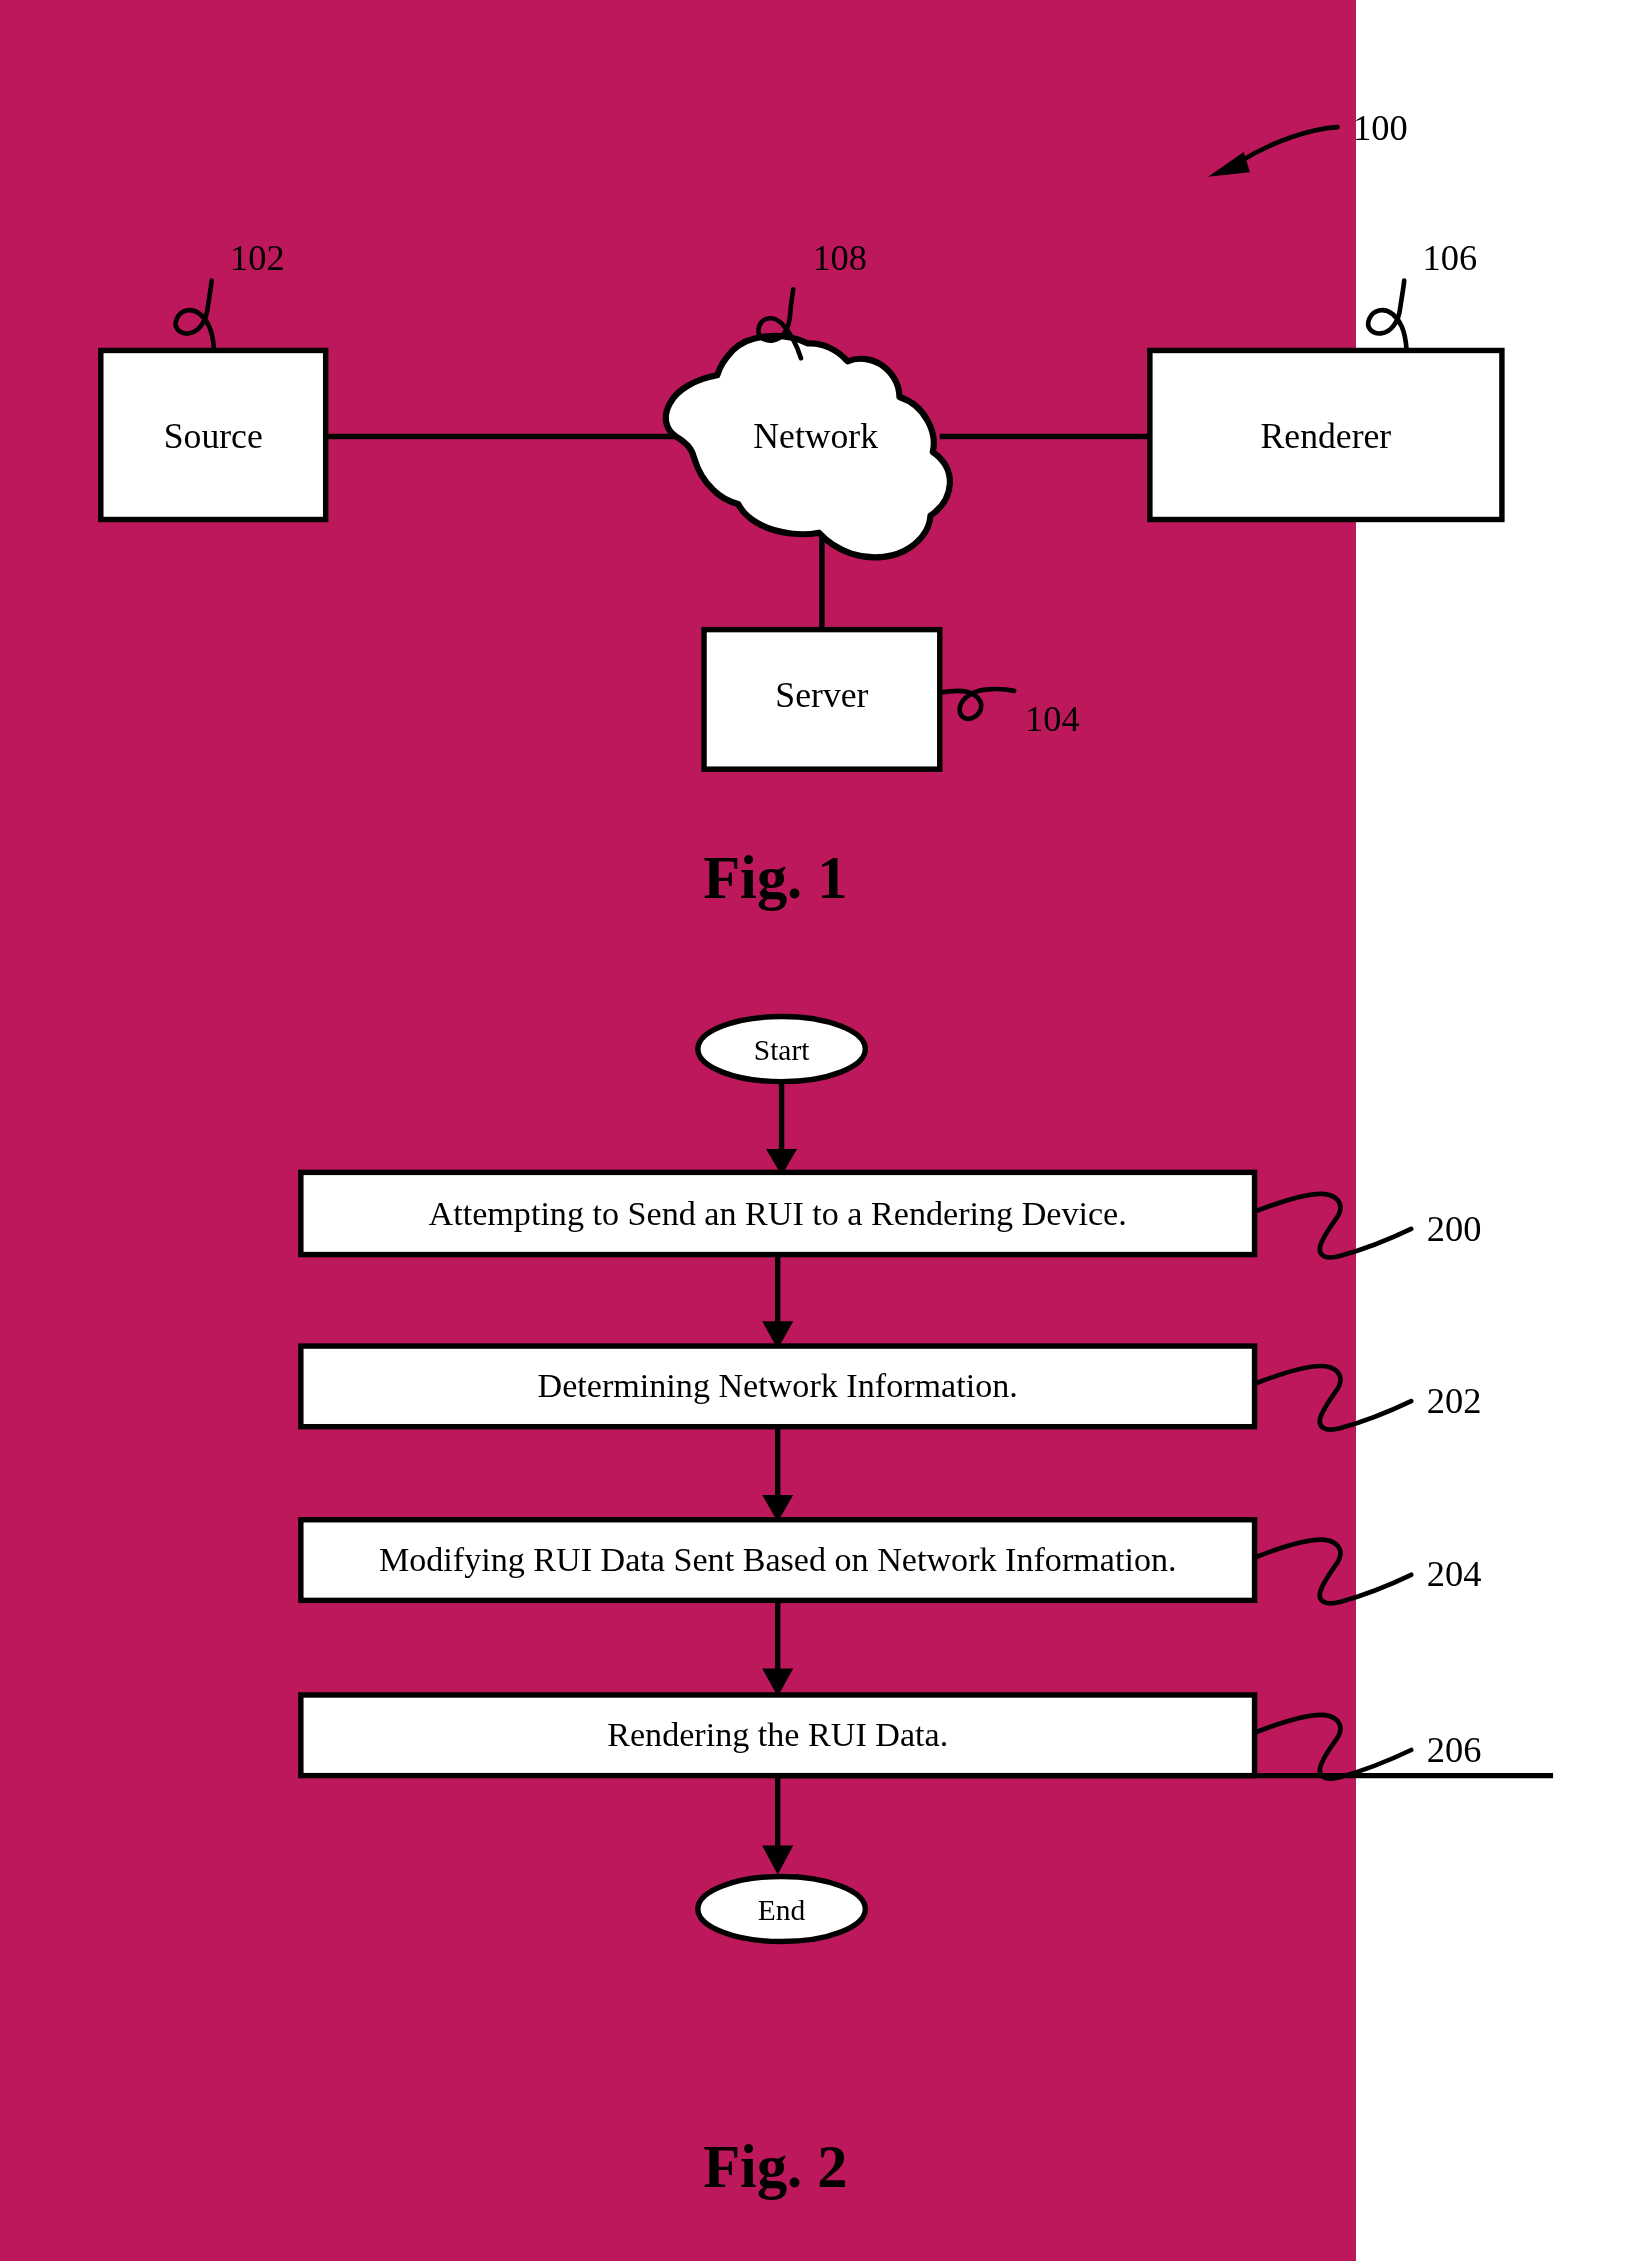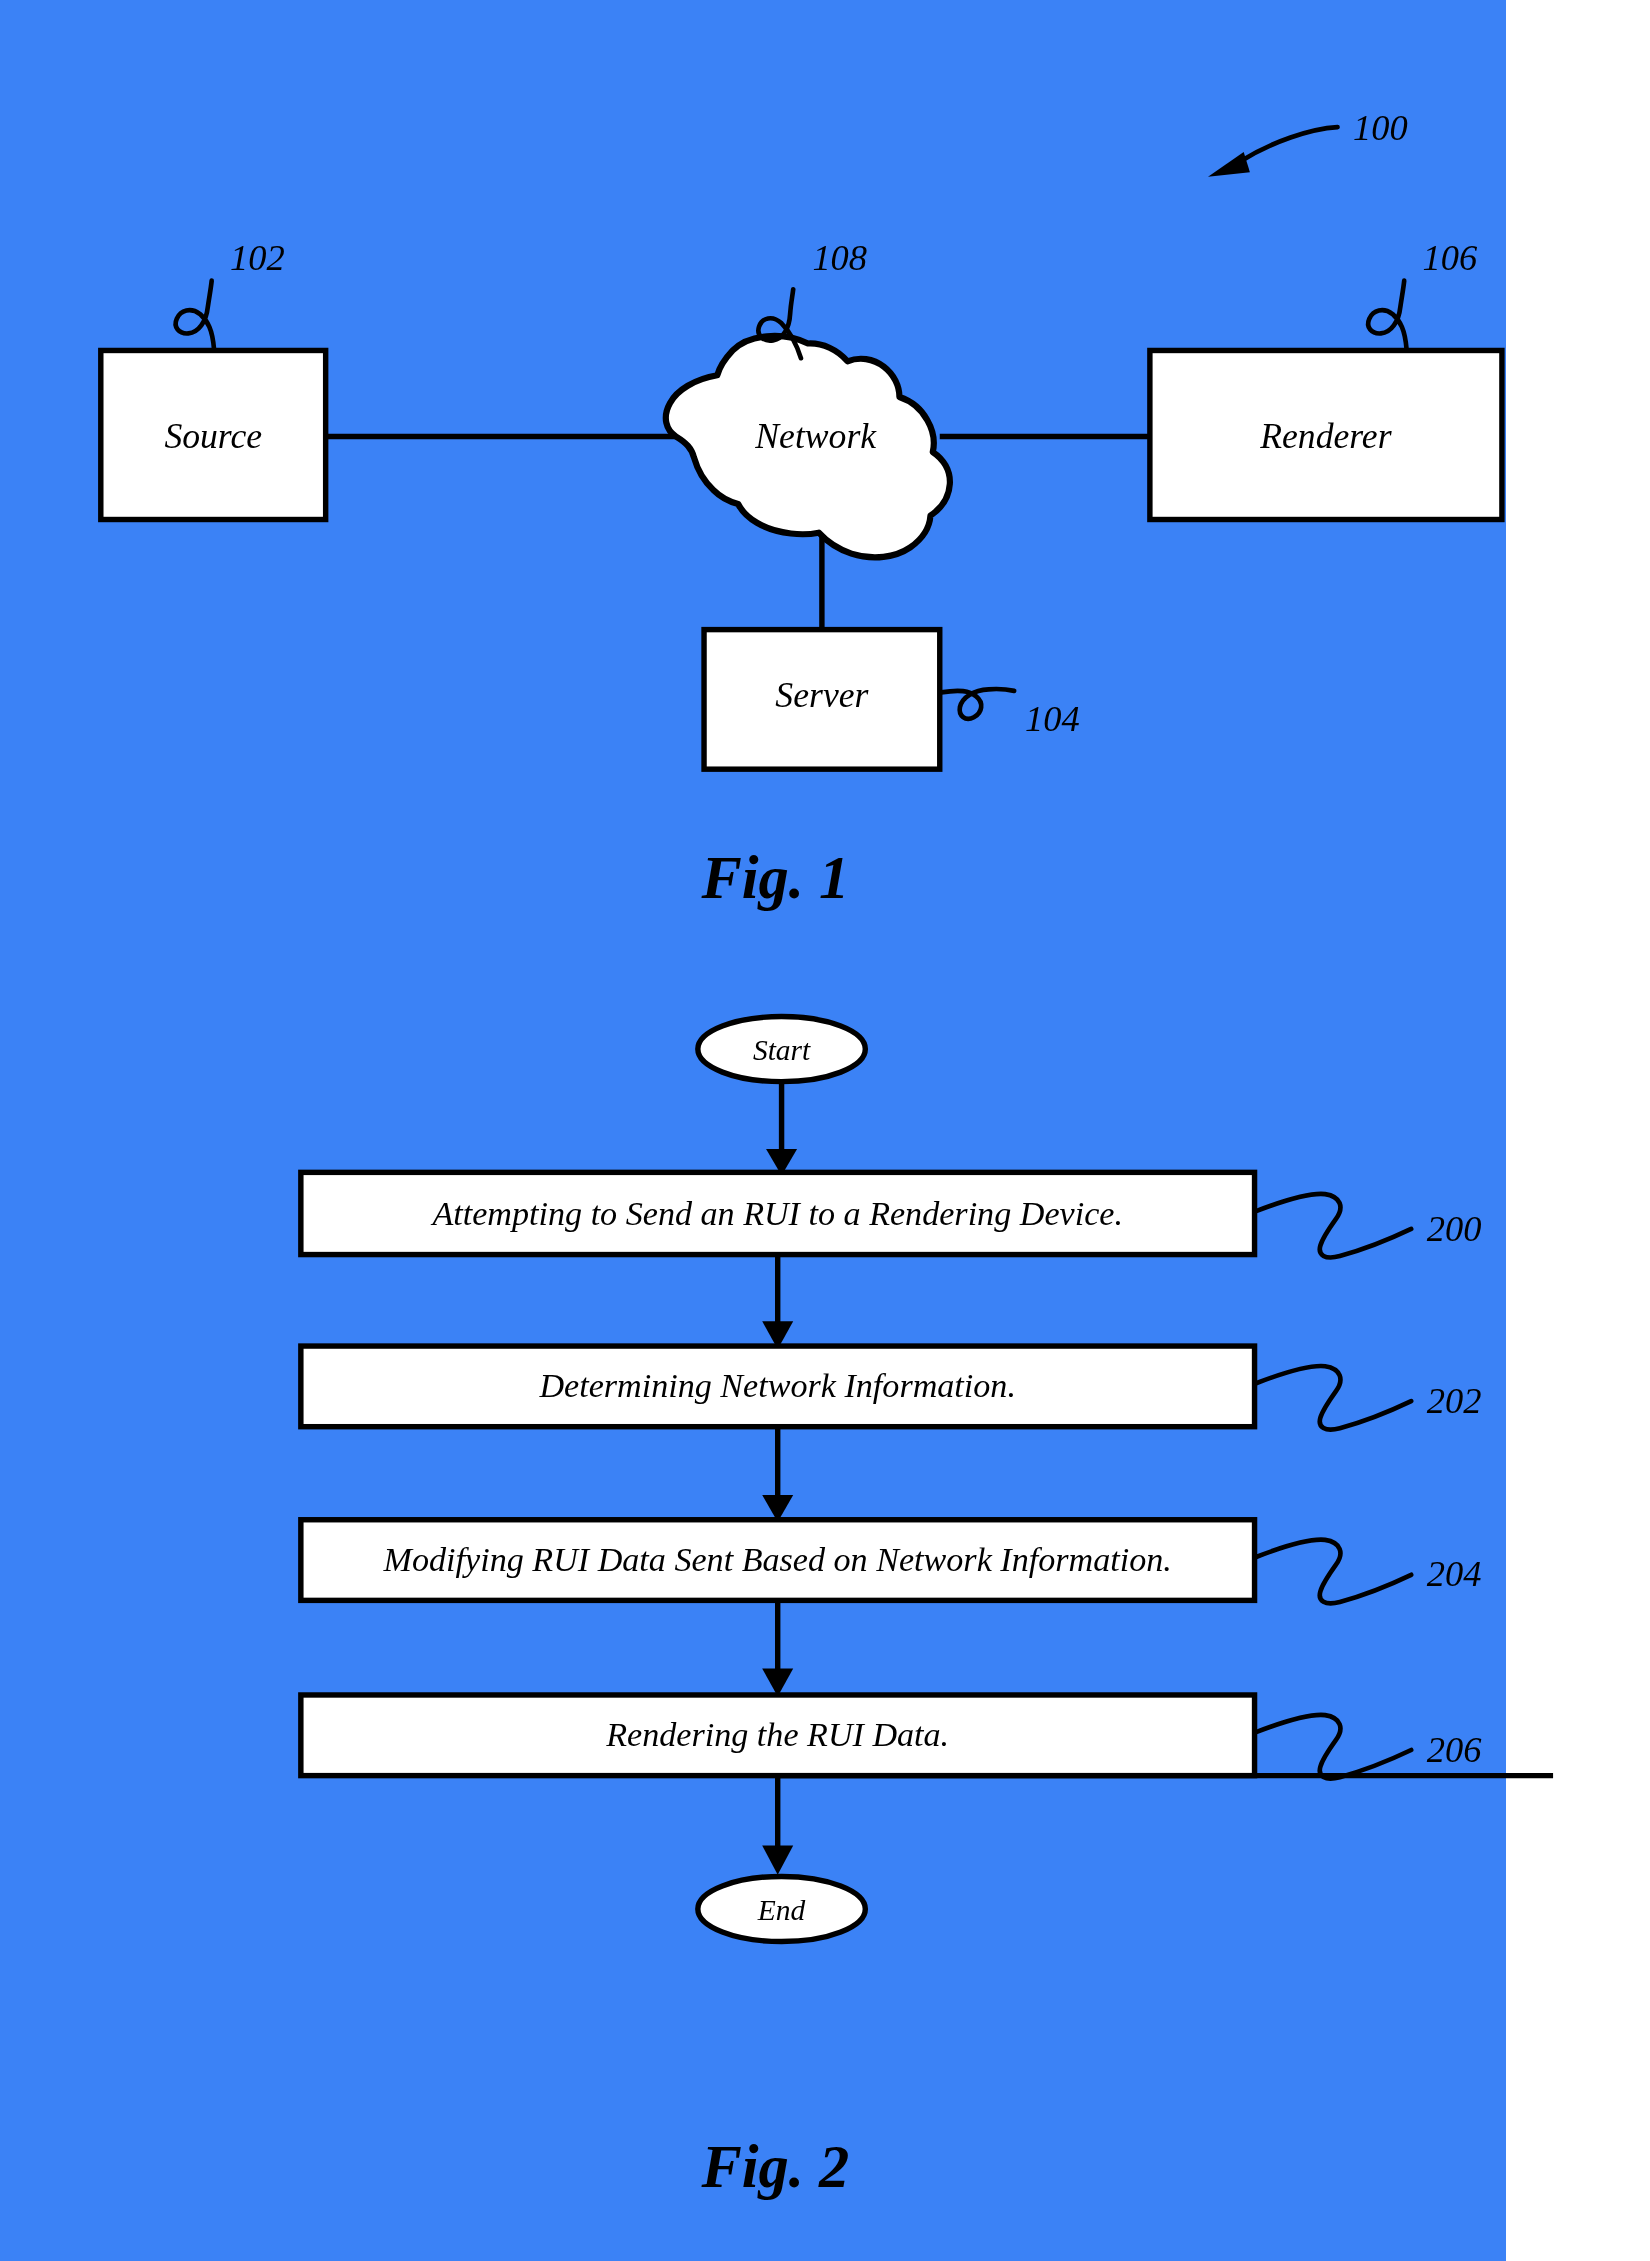--- a/index.html
+++ b/index.html
@@ -8,24 +8,23 @@
     background: #ffffff;
   }
   body {
     width: 1650px;
     height: 2261px;
     font-family: "Liberation Serif", "DejaVu Serif", serif;
     overflow: hidden;
   }
   #sheet {
     position: relative;
-    width: 1506px;
+    width: 1356px;
     height: 2261px;
-    background: #3b82f6;
-    font-style: italic;
+    background: #be185d;
   }
   svg#figure {
     position: absolute;
     top: 0;
     left: 0;
     width: 1650px;
     height: 2261px;
     display: block;
   }
   .shape-box {

